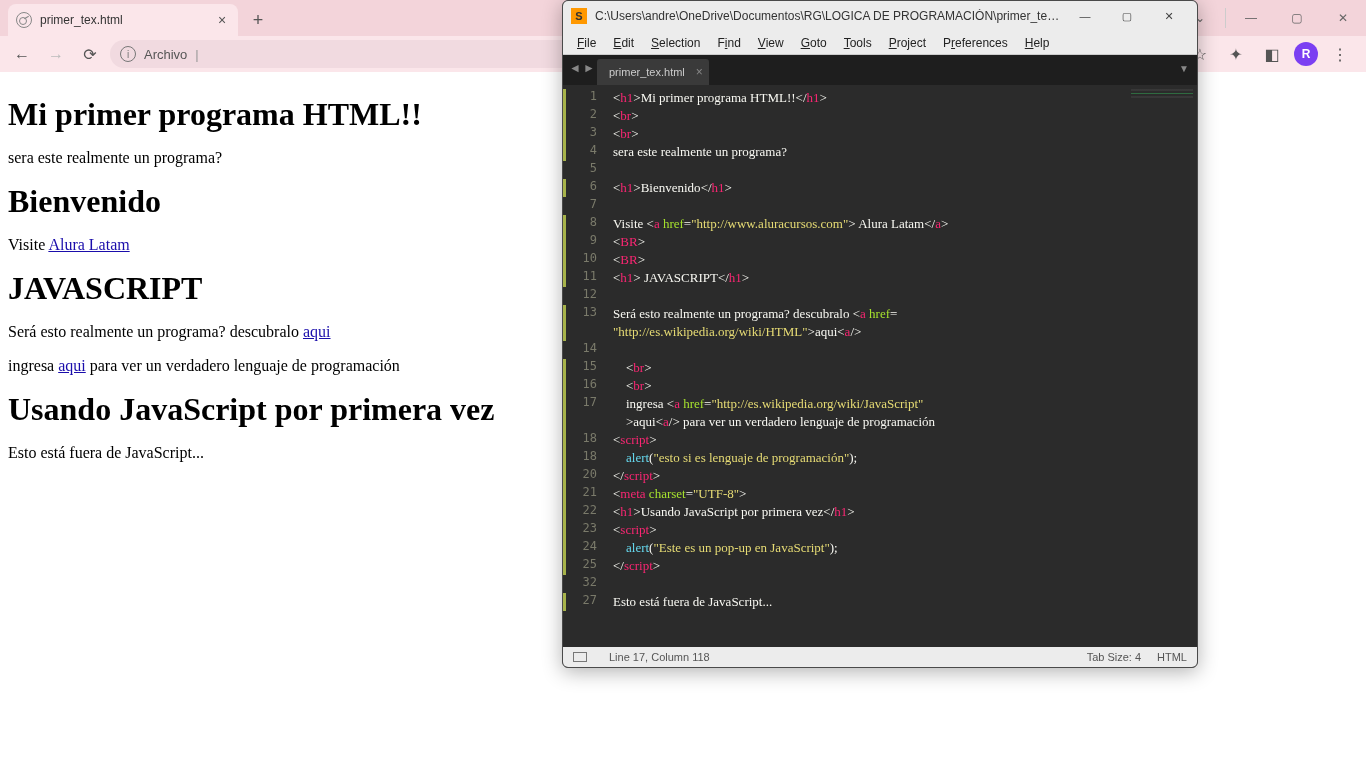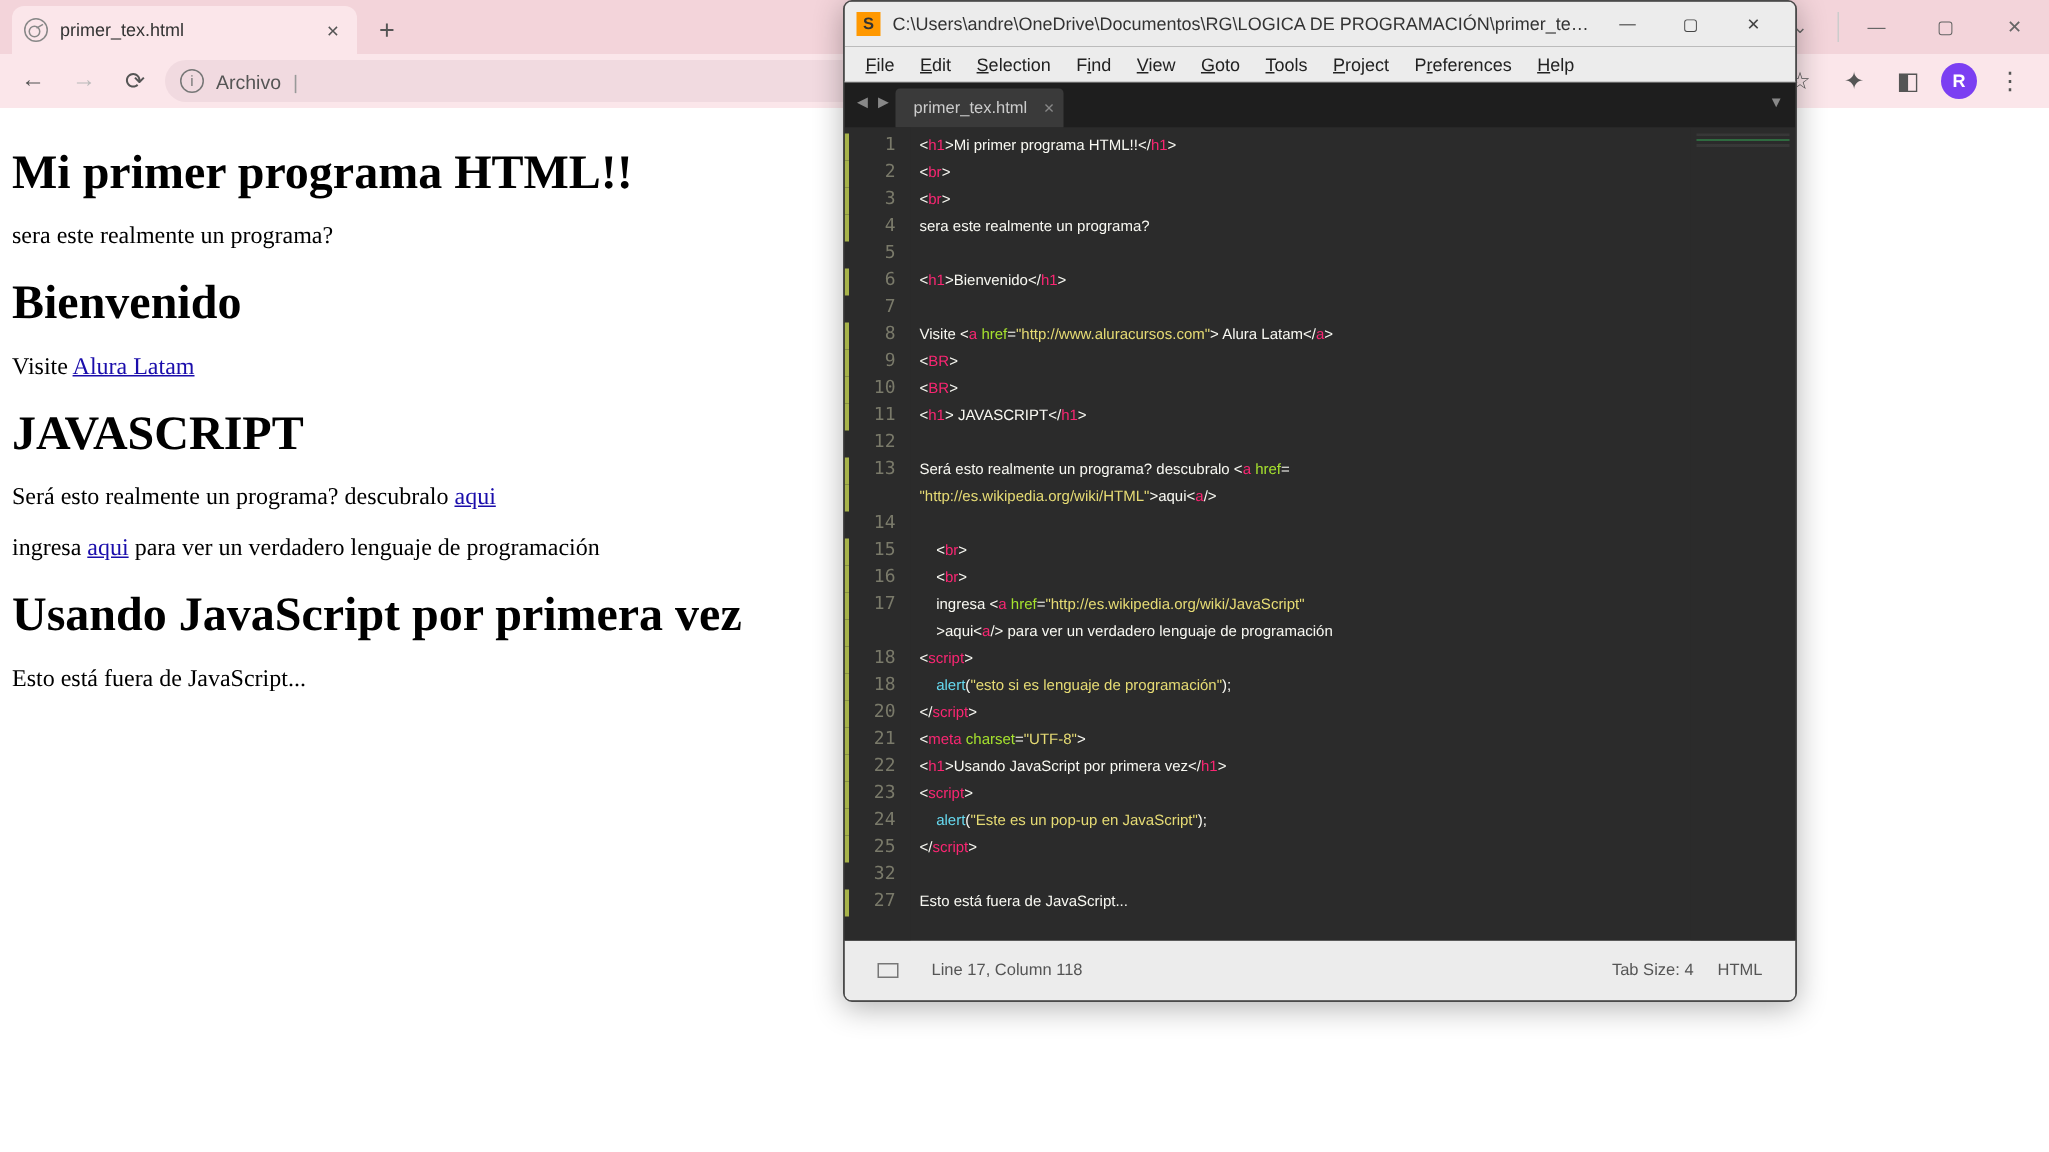--- a/index.html
+++ b/index.html
@@ -50,24 +50,24 @@
 .st-tabs{height:30px;background:#1e1e1e;display:flex;align-items:flex-end;padding-left:34px;position:relative}
 .st-nav-arrows{position:absolute;left:6px;top:6px;display:flex;gap:2px}
 .st-arrow{color:#888;font-size:12px;width:12px;text-align:center}
 .st-tab{background:#3a3a3a;height:26px;padding:0 24px 0 12px;display:flex;align-items:center;font-size:11px;color:#ccc;border-radius:3px 3px 0 0;position:relative}
 .st-tab-close{position:absolute;right:6px;color:#888;font-size:12px}
 .st-tabs-drop{position:absolute;right:8px;top:8px;color:#888;font-size:10px}
 .st-body{flex:1;display:flex;background:#2b2b2b;overflow:hidden;position:relative}
 .st-gutter{width:44px;background:#2b2b2b;border-right:0;padding-top:4px;position:relative}
 .st-gutter-line{height:18px;font-size:12px;color:#7a7a6a;text-align:right;padding-right:10px;font-family:Consolas,monospace;position:relative}
 .st-gutter-line.mod::before{content:"";position:absolute;left:0;top:0;width:3px;height:18px;background:#a7b34a}
-.st-code{flex:1;padding:4px 6px;font-family:Liberation Sans, sans-serif;font-size:10px;line-height:18px;color:#ddd;white-space:pre;overflow:hidden}
+.st-code{flex:1;padding:4px 6px;font-family:Liberation Serif, serif;font-size:13px;line-height:18px;color:#ddd;white-space:pre;overflow:hidden}
 .st-minimap{width:70px;background:#2b2b2b;position:relative}
 .st-minimap-content{position:absolute;top:4px;left:4px;right:4px;height:60px;background:linear-gradient(#444 0 2px,transparent 2px 4px,#3a5 4px 5px,transparent 5px 7px,#444 7px 9px,transparent 9px 60px);opacity:.5}
-.st-status{height:40px;background:#ececec;display:flex;align-items:center;padding:0 22px;font-size:11px;color:#555;gap:16px}
+.st-status{height:20px;background:#ececec;display:flex;align-items:center;padding:0 10px;font-size:11px;color:#555;gap:16px}
 .st-status .sp{flex:1}
 .st-panel-icon{width:14px;height:10px;border:1px solid #777;margin-right:6px}
 
 
 .c-tag{color:#f92672}
 .c-attr{color:#a6e22e}
 .c-str{color:#e6db74}
 .c-ang{color:#f8f8f2}
 .c-txt{color:#f8f8f2}
 .c-fn{color:#66d9ef}

